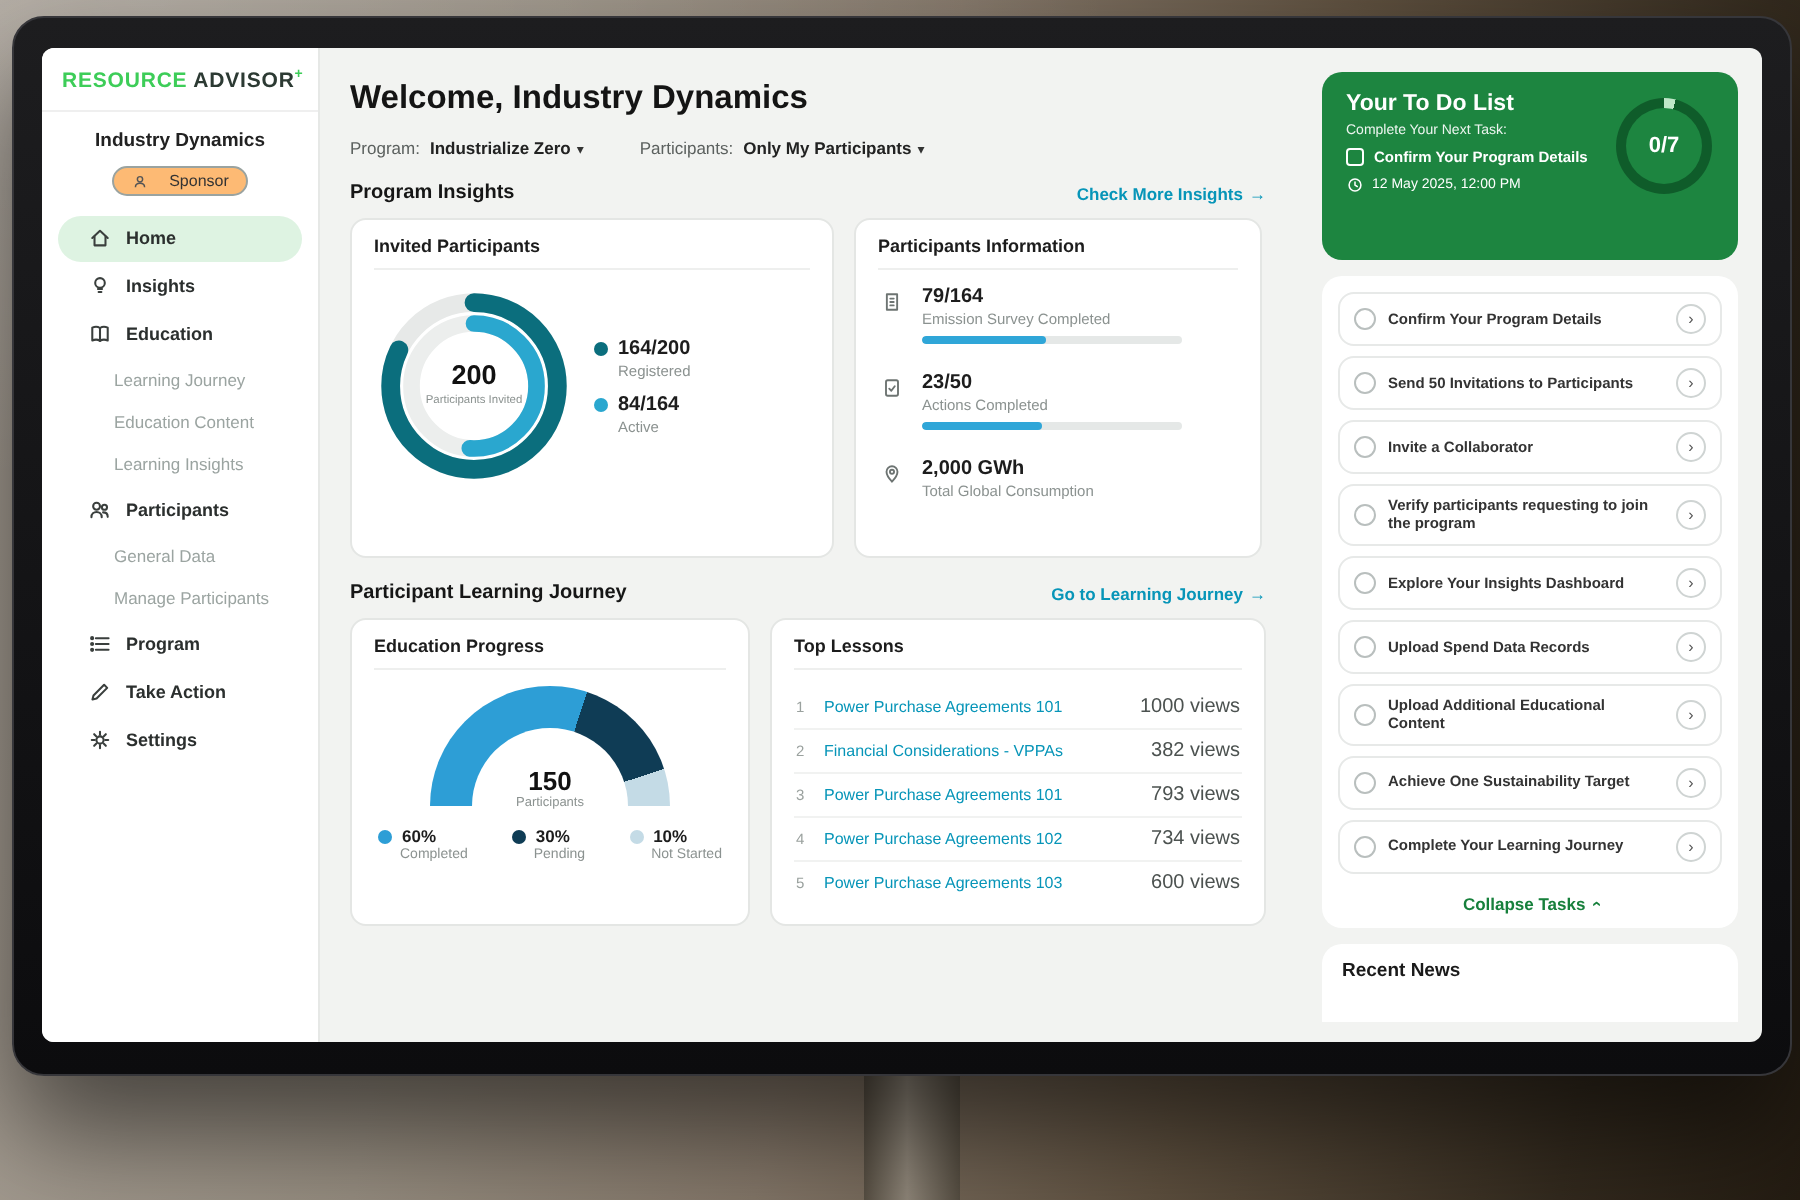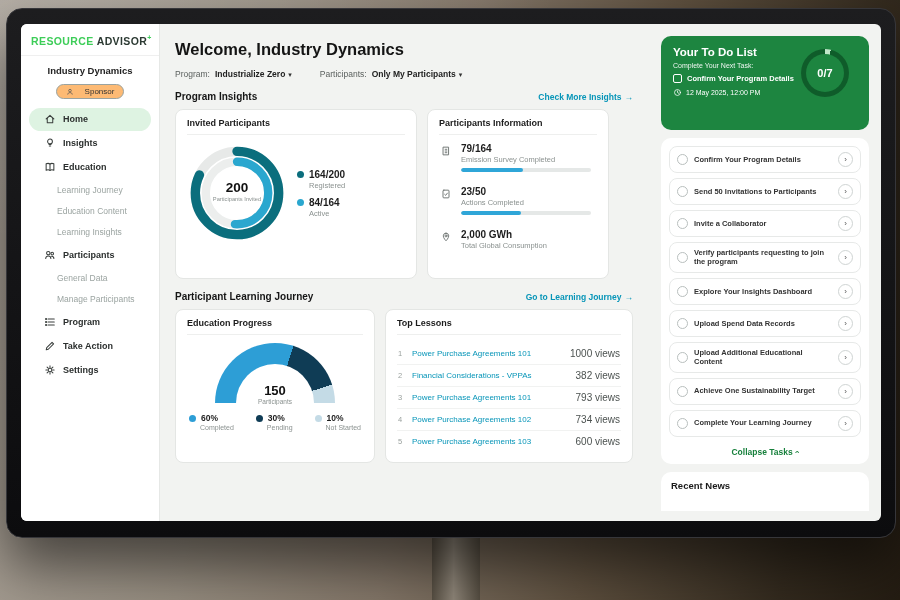--- a/index.html
+++ b/index.html
@@ -45,21 +45,21 @@
   .card{background:#fff;border:1px solid #e4e6e4;border-radius:8px;padding:8px 11px 10px;box-sizing:border-box;}
   .card-title{font-size:9px;font-weight:bold;color:#1c1c1c;padding-bottom:6px;border-bottom:1px solid #eeefee;margin-bottom:8px;}
 
   .card-invited{width:242px;}
   .invited-body{display:flex;align-items:center;gap:10px;}
   .legend-item{margin:7px 0;}
   .legend-top{display:flex;align-items:center;gap:5px;font-size:10px;font-weight:bold;color:#1d1d1d;}
   .dot{width:7px;height:7px;border-radius:50%;display:inline-block;}
   .legend-sub{font-size:7.5px;color:#8b9290;margin-left:12px;margin-top:1px;}
 
-  .card-info{width:182px;}
+  .card-info{width:204px;}
   .info-row{display:flex;gap:8px;margin-bottom:14px;}
   .info-icon{width:14px;display:flex;justify-content:center;padding-top:2px;}
   .info-icon svg{width:12px;height:12px;stroke:#6d7472;fill:none;stroke-width:1.1;stroke-linecap:round;stroke-linejoin:round;}
   .info-value{font-size:10px;font-weight:bold;color:#1d1d1d;}
   .info-label{font-size:7.5px;color:#8b9290;margin:1px 0 4px;}
   .bar{width:130px;height:4px;border-radius:2px;background:#e5e8e7;overflow:hidden;}
   .bar-fill{height:100%;border-radius:2px;}
 
   .card-edu{width:200px;}
   .gauge-wrap{position:relative;width:120px;height:62px;overflow:hidden;margin:6px auto 8px;}
@@ -81,21 +81,21 @@
 
   
   .rightcol{position:absolute;right:0;top:0;bottom:0;width:232px;padding:12px 12px 0;box-sizing:border-box;overflow:hidden;}
   .todo-card{position:relative;border-radius:10px;padding:10px 12px;color:#fff;height:74px;}
   .todo-title{font-size:11.5px;font-weight:bold;margin-bottom:4px;}
   .todo-sub{font-size:7px;opacity:.92;}
   .todo-task{display:flex;align-items:center;gap:5px;margin-top:5px;font-size:7.5px;font-weight:bold;max-width:145px;}
   .todo-check{width:7px;height:7px;border:1px solid #fff;border-radius:2px;flex:none;}
   .todo-due{display:flex;align-items:center;gap:4px;margin-top:5px;font-size:7px;}
   .todo-due svg{width:9px;height:9px;stroke:#fff;fill:none;stroke-width:1.2;stroke-linecap:round;}
-  .ring{position:absolute;right:20px;top:13px;width:48px;height:48px;border-radius:50%;
+  .ring{position:absolute;right:13px;top:13px;width:48px;height:48px;border-radius:50%;
     background:conic-gradient(from 0deg,#bfe6c8 0 14deg,#0f5c2a 14deg 360deg);display:flex;align-items:center;justify-content:center;}
   .ring-inner{width:38px;height:38px;border-radius:50%;display:flex;align-items:center;justify-content:center;font-size:11px;font-weight:bold;color:#fff;}
   .tasks-card{background:#fff;border-radius:10px;margin-top:8px;padding:3px 8px 4px;}
   .task-row{display:flex;align-items:center;gap:6px;border:1px solid #e7e9e8;border-radius:8px;margin:5px 0;padding:5px 7px;cursor:pointer;}
   .task-check{width:9px;height:9px;border:1.2px solid #b9bfbe;border-radius:50%;flex:none;}
   .task-label{font-size:7.5px;font-weight:bold;color:#333;line-height:1.25;}
   .task-chev{margin-left:auto;width:13px;height:13px;flex:none;border:1px solid #cfd4d3;border-radius:50%;display:flex;align-items:center;justify-content:center;font-size:8px;color:#555;}
   .collapse-row{text-align:center;font-size:8.5px;font-weight:bold;color:#17803c;padding:5px 0 3px;cursor:pointer;}
   .collapse-row .up{display:inline-block;transform:rotate(-90deg);margin-left:3px;}
   .news-card{background:#fff;border-radius:10px 10px 0 0;margin-top:8px;padding:8px 10px 20px;}

